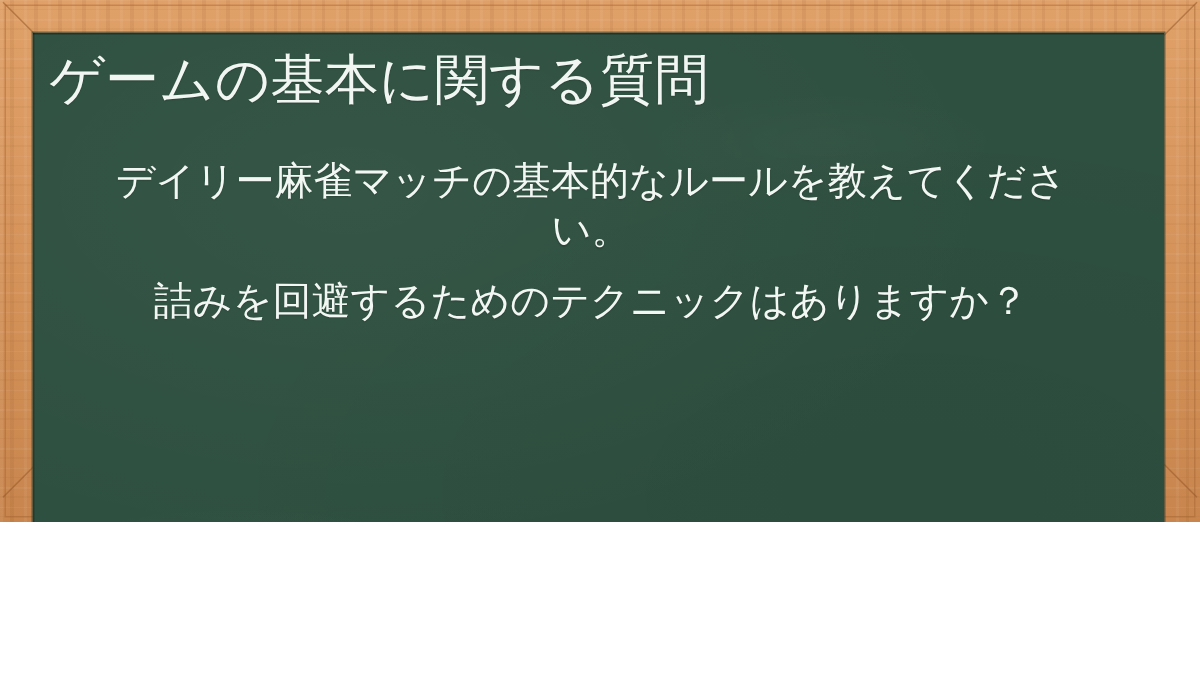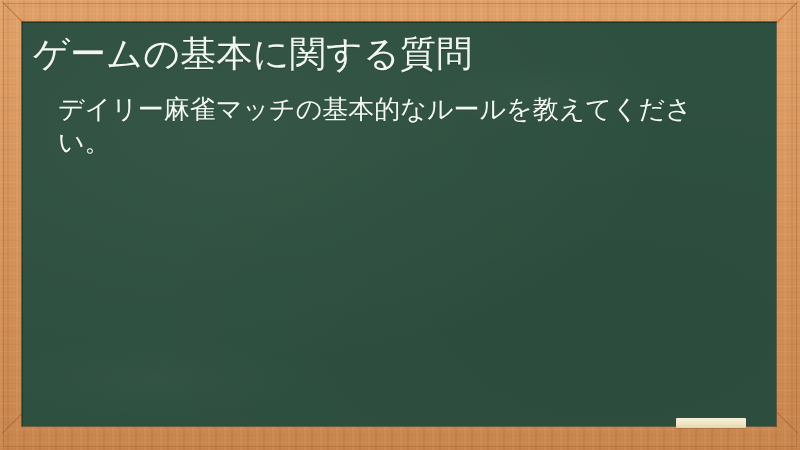--- a/index.html
+++ b/index.html
@@ -9,21 +9,21 @@
     background: #ffffff;
   }
   body {
     font-family: "DejaVu Sans", "Liberation Sans", sans-serif;
   }
 
   
   .screen {
     position: relative;
     width: 800px;
-    height: 450px;
+    height: 348px;
     overflow: hidden;
     background: #cf8e55;
   }
 
   
   .frame {
     position: absolute;
     inset: 0;
     background:
       
@@ -133,23 +133,24 @@
     color: #f2f6f3;
     font-size: 36px;
     line-height: 46px;
     font-weight: 400;
     letter-spacing: 0.2px;
     white-space: nowrap;
     text-shadow: 0 1px 1px rgba(0,0,0,0.20);
   }
 
   .question-list {
-    margin: 16px 0 0 0;
+    margin: 28px 0 0 0;
     padding: 0;
     list-style: none;
+    text-align: center;
   }
   .question-item {
     color: #f3f7f4;
     font-size: 26px;
     line-height: 33px;
     font-weight: 400;
     margin: 0 0 14px 0;
     padding-left: 25px;
     max-width: 672px;
     text-shadow: 0 1px 1px rgba(0,0,0,0.18);
@@ -182,20 +183,21 @@
     <div class="miter br"></div>
   </div>
 
   <div class="board">
     <div class="board-inner">
 
       <h1 class="slide-title">ゲームの基本に関する質問</h1>
 
       <ul class="question-list">
         <li class="question-item">デイリー麻雀マッチの基本的なルールを教えてください。</li>
+        <li class="question-item">詰みを回避するためのテクニックはありますか？</li>
       </ul>
 
     </div>
   </div>
 
   <div class="chalk-stick"></div>
 
 </div>
 
 </body></html>

